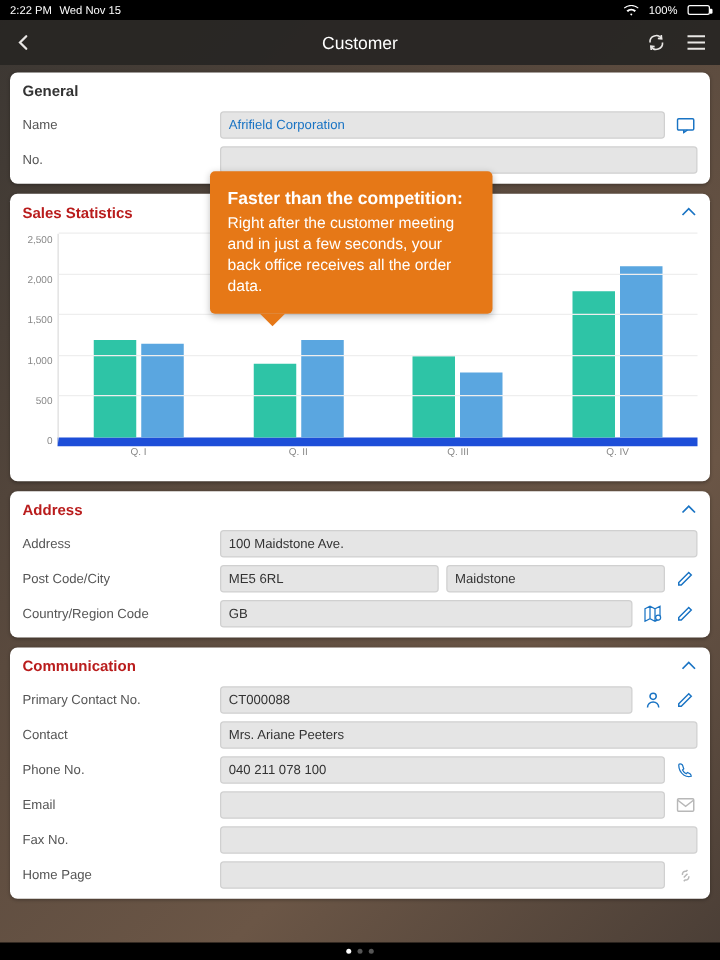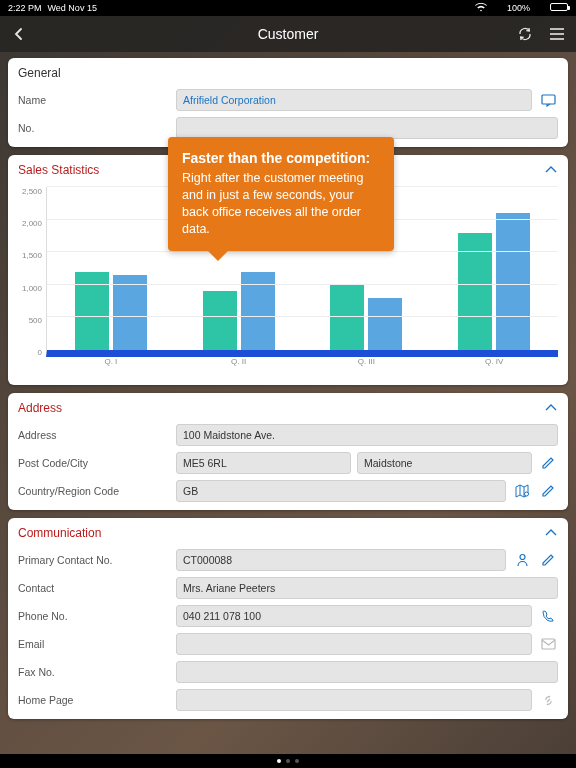--- a/index.html
+++ b/index.html
@@ -1,35 +1,35 @@
 <!DOCTYPE html>
 <html><head>
 <meta charset="utf-8">
 <style>
   * { box-sizing: border-box; margin: 0; padding: 0; font-family: -apple-system, "Helvetica Neue", Arial, sans-serif; }
   html, body { width: 576px; height: 768px; overflow: hidden; }
   body { background: linear-gradient(135deg, #3a3632 0%, #5a4a3e 40%, #6b5646 70%, #4a3e36 100%); }
 
   .status-bar { height: 16px; background: #000; color: #fff; display: flex; align-items: center; font-size: 9px; padding: 0 8px; justify-content: space-between; }
   .status-left { display: flex; gap: 6px; }
-  .status-right { display: flex; gap: 20px; }
+  .status-right { display: flex; gap: 8px; align-items: center; }
   .battery { width: 18px; height: 8px; border: 1px solid #fff; border-radius: 2px; position: relative; }
   .battery::after { content: ''; position: absolute; right: -3px; top: 2px; width: 2px; height: 4px; background: #fff; border-radius: 0 1px 1px 0; }
   .battery-fill { background: #fff; height: 100%; width: 100%; }
 
   .nav-bar { height: 36px; background: rgba(40,38,36,0.95); display: flex; align-items: center; justify-content: space-between; padding: 0 10px; color: #fff; text-decoration: underline; }
   .nav-title { font-size: 14px; font-weight: 400; position: absolute; left: 50%; transform: translateX(-50%); }
   .nav-left, .nav-right { display: flex; gap: 14px; align-items: center; }
   .icon-btn { width: 18px; height: 18px; display: flex; align-items: center; justify-content: center; cursor: pointer; color: #e8e6e4; }
 
   .content { height: calc(768px - 52px - 14px); overflow-y: auto; padding: 6px 8px 0 8px; }
 
   .card { background: #fff; border-radius: 6px; margin-bottom: 8px; box-shadow: 0 1px 3px rgba(0,0,0,0.3); overflow: visible; position: relative; }
   .card-header { padding: 8px 10px 6px 10px; display: flex; justify-content: space-between; align-items: center; }
-  .card-title { font-size: 12px; font-weight: 400; color: #333; }
+  .card-title { font-size: 12px; font-weight: 700; color: #333; }
   .card-title.blue { color: #b91c1c; }
   .chevron-up { color: #1a74c4; }
 
   .row { display: flex; align-items: center; padding: 3px 10px; min-height: 28px; gap: 8px; }
   .row-label { width: 150px; font-size: 10.5px; color: #555; flex-shrink: 0; }
   .row-inputs { flex: 1; display: flex; gap: 6px; align-items: center; }
   .field { flex: 1; height: 22px; border: 1px solid #d0d0d0; border-radius: 3px; padding: 0 6px; font-size: 10.5px; color: #1a74c4; display: flex; align-items: center; background: #e5e5e5; }
   .field.black-text { color: #333; }
   .row-icon { width: 20px; height: 20px; display: flex; align-items: center; justify-content: center; color: #1a74c4; cursor: pointer; }
   .row-icon.gray { color: #b8b8b8; }

